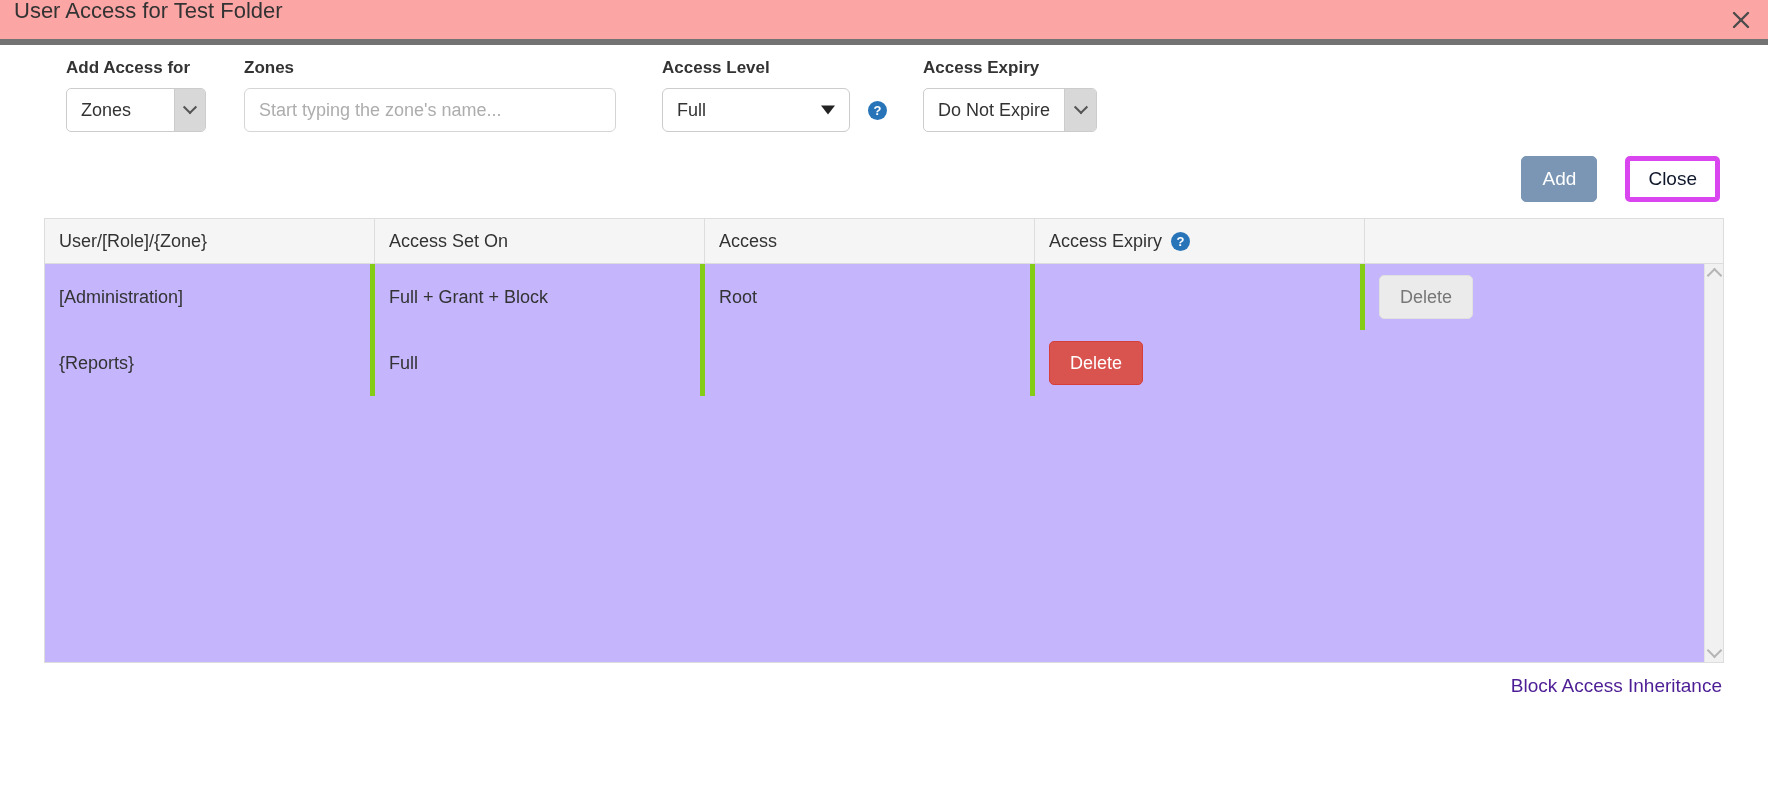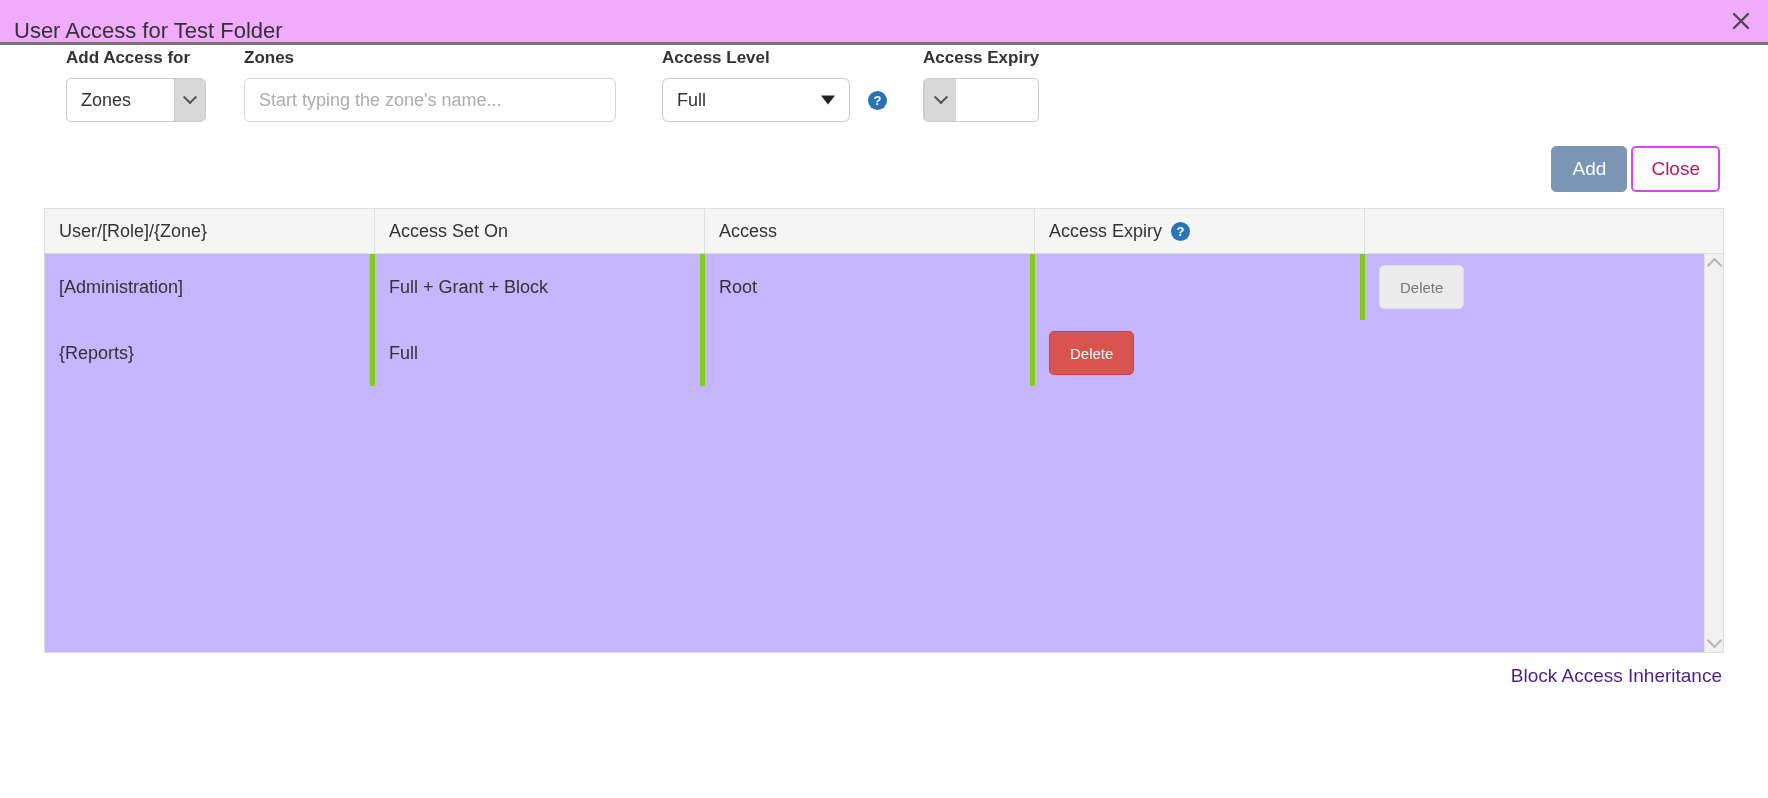--- a/index.html
+++ b/index.html
@@ -9,24 +9,24 @@
     background: #ffffff;
     font-family: "Liberation Sans", sans-serif;
     color: #333333;
     overflow: hidden;
   }
 
   
   .titlebar {
     position: relative;
     height: 45px;
-    background: #f0abfc;
-    border-bottom: 3px solid #737373;
-    display: flex;
-    align-items: flex-end;
+    background: #fca5a5;
+    border-bottom: 6px solid #737373;
+    display: flex;
+    align-items: flex-start;
   }
   .titlebar-title {
     font-size: 22px;
     color: #333333;
     padding-left: 14px;
     font-weight: 400;
     line-height: 1;
   }
   .close-x {
     position: absolute;
@@ -47,21 +47,21 @@
     margin-top: 24px;
     margin-bottom: 4px;
     font-weight: 400;
   }
 
   
   .form-row {
     display: flex;
     align-items: flex-end;
     padding-left: 22px;
-    margin-top: 4px;
+    margin-top: 14px;
   }
   .field { display: flex; flex-direction: column; }
   .field-label {
     font-size: 17px;
     font-weight: bold;
     color: #333333;
     margin-bottom: 12px;
     line-height: 1;
   }
 
@@ -151,38 +151,38 @@
   .help-gap { margin-left: 18px; margin-bottom: 12px; }
 
   .gap-zones { margin-left: 38px; }
   .gap-level { margin-left: 46px; }
   .gap-expiry { margin-left: 36px; }
 
   
   .actions {
     display: flex;
     justify-content: flex-end;
-    gap: 4px;
+    gap: 28px;
     margin-top: 24px;
     padding-right: 4px;
   }
   .btn {
     height: 46px;
     min-width: 76px;
     border-radius: 5px;
     font-size: 19px;
     font-family: "Liberation Sans", sans-serif;
     display: inline-flex;
     align-items: center; justify-content: center;
     cursor: pointer;
     padding: 0 18px;
     border: 1px solid transparent;
   }
   .btn-add { background: #7a96b4; color: #ffffff; border-color: #7a96b4; }
-  .btn-close { background: #ffffff; color: #be185d; border: 2px solid #d946ef; }
+  .btn-close { background: #ffffff; color: #0f172a; border: 5px solid #d946ef; }
 
   
   .table-wrap {
     margin-top: 16px;
     border: 1px solid #dddddd;
     position: relative;
     height: 445px;
     background: #c4b5fd;
   }
   .thead {
@@ -217,21 +217,21 @@
     align-items: center;
     padding-left: 14px;
     border-right: 5px solid #84cc16;
   }
   .td:last-child { border-right: none; }
   .tbody .trow:last-child .td { border-bottom: none; }
 
   .btn-del {
     height: 44px;
     border-radius: 5px;
-    font-size: 15px;
+    font-size: 18px;
     font-family: "Liberation Sans", sans-serif;
     padding: 0 20px;
     display: inline-flex;
     align-items: center; justify-content: center;
     border: 1px solid transparent;
     cursor: pointer;
   }
   .btn-del.enabled { background: #d9534f; color: #ffffff; border-color: #d43f3a; }
   .btn-del.disabled { background: #ebebeb; color: #777777; border-color: #e0e0e0; cursor: default; }
 
@@ -318,20 +318,21 @@
       </div>
     </div>
 
     <div class="help-gap">
       <span class="help-icon">?</span>
     </div>
 
     <div class="field gap-expiry">
       <div class="field-label">Access Expiry</div>
       <div class="sel-combo">
+        <span class="sel-value">Do Not Expire</span>
         <span class="sel-btn">
             <span class="chev-down"></span>
           </span>
       </div>
     </div>
 
   </div>
 
   <div class="actions">
     <div class="btn btn-add">Add</div>

